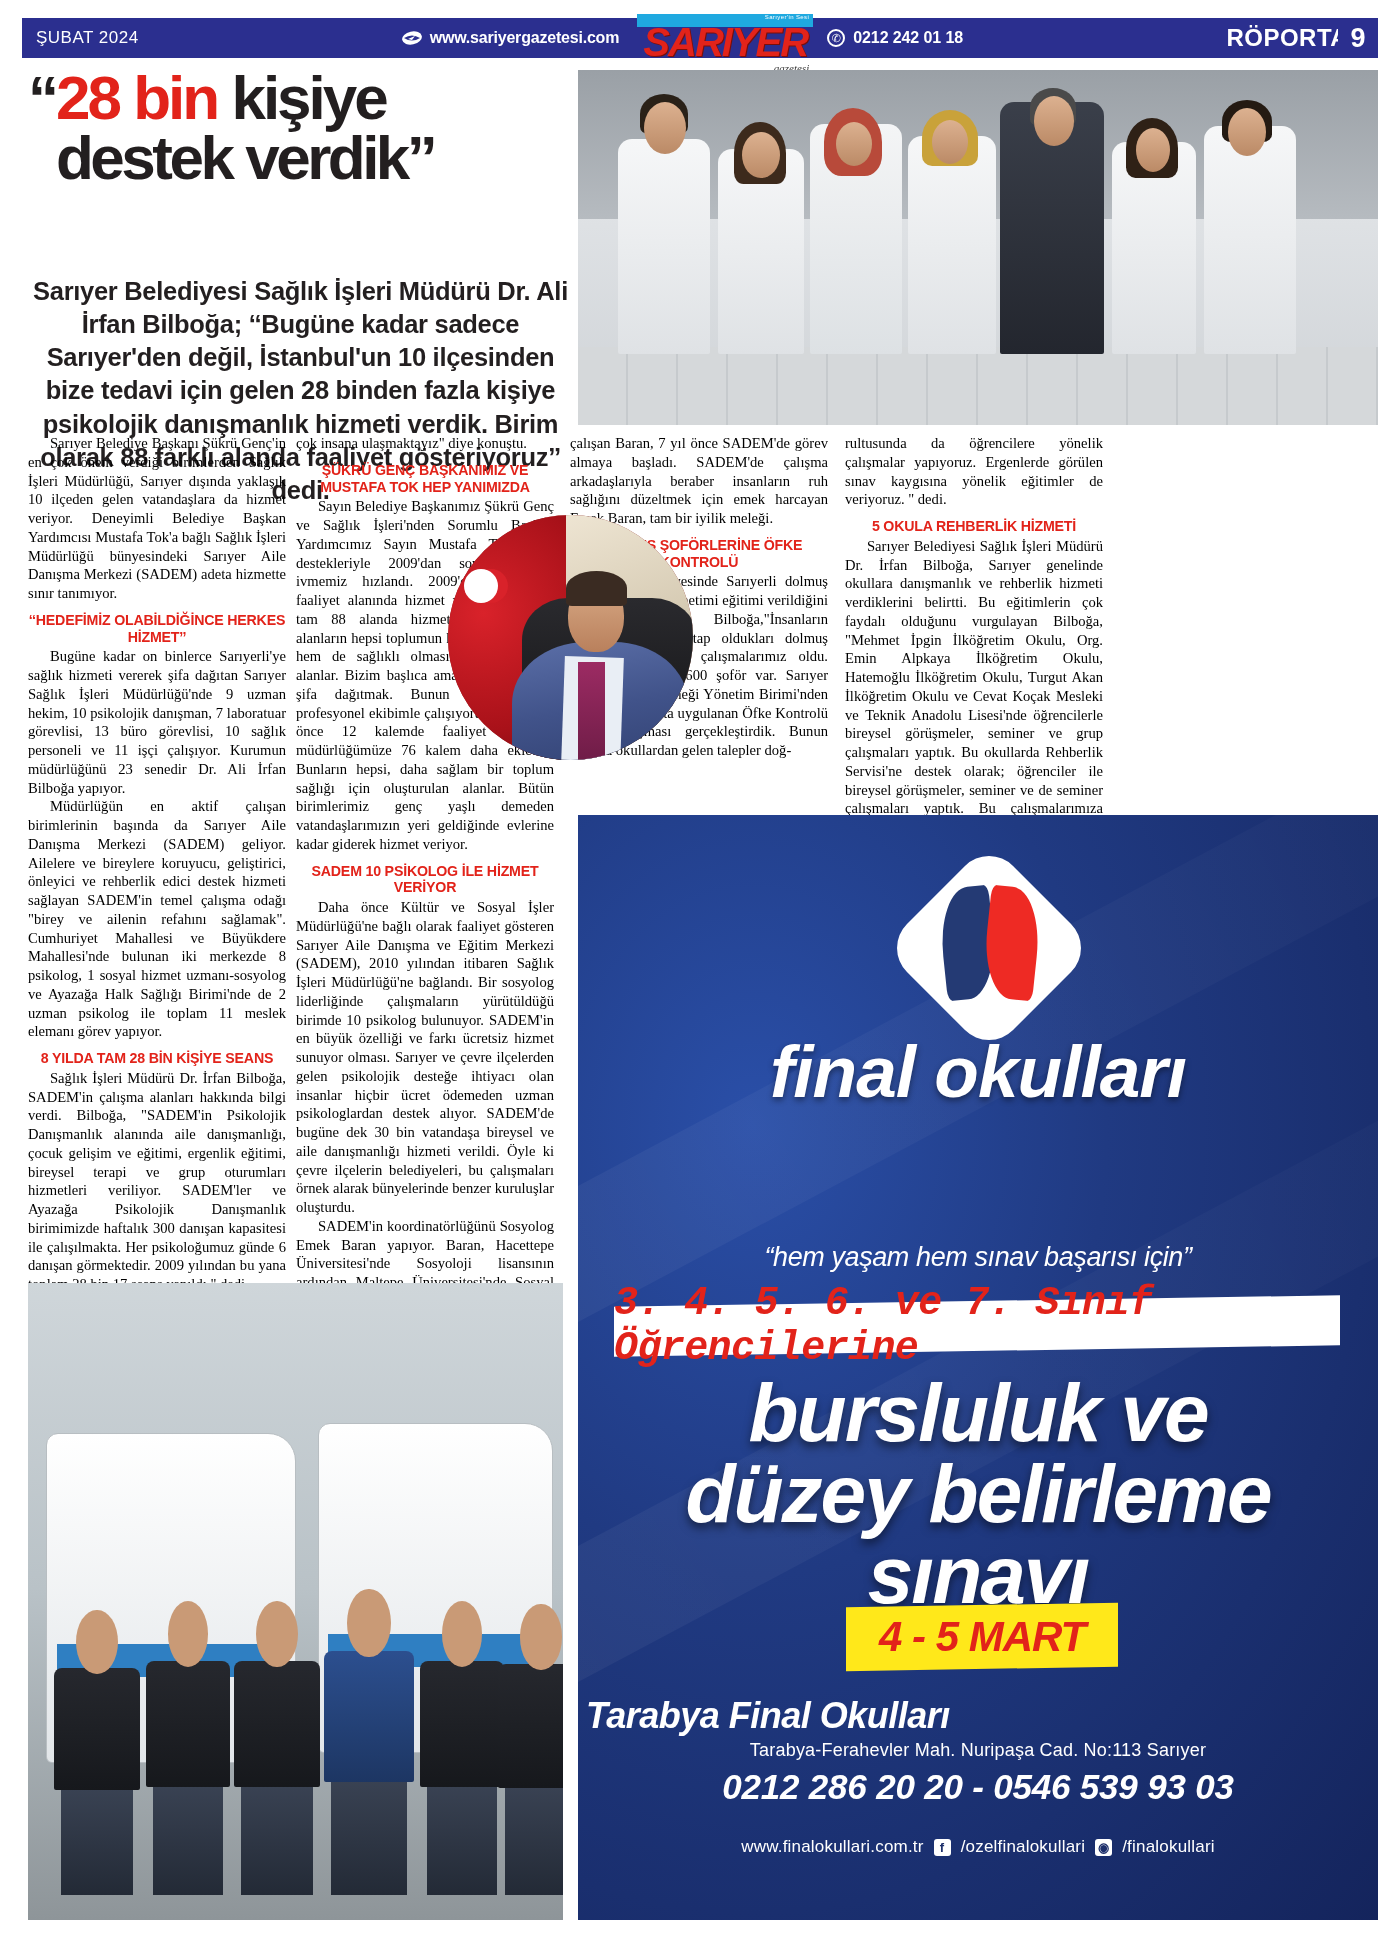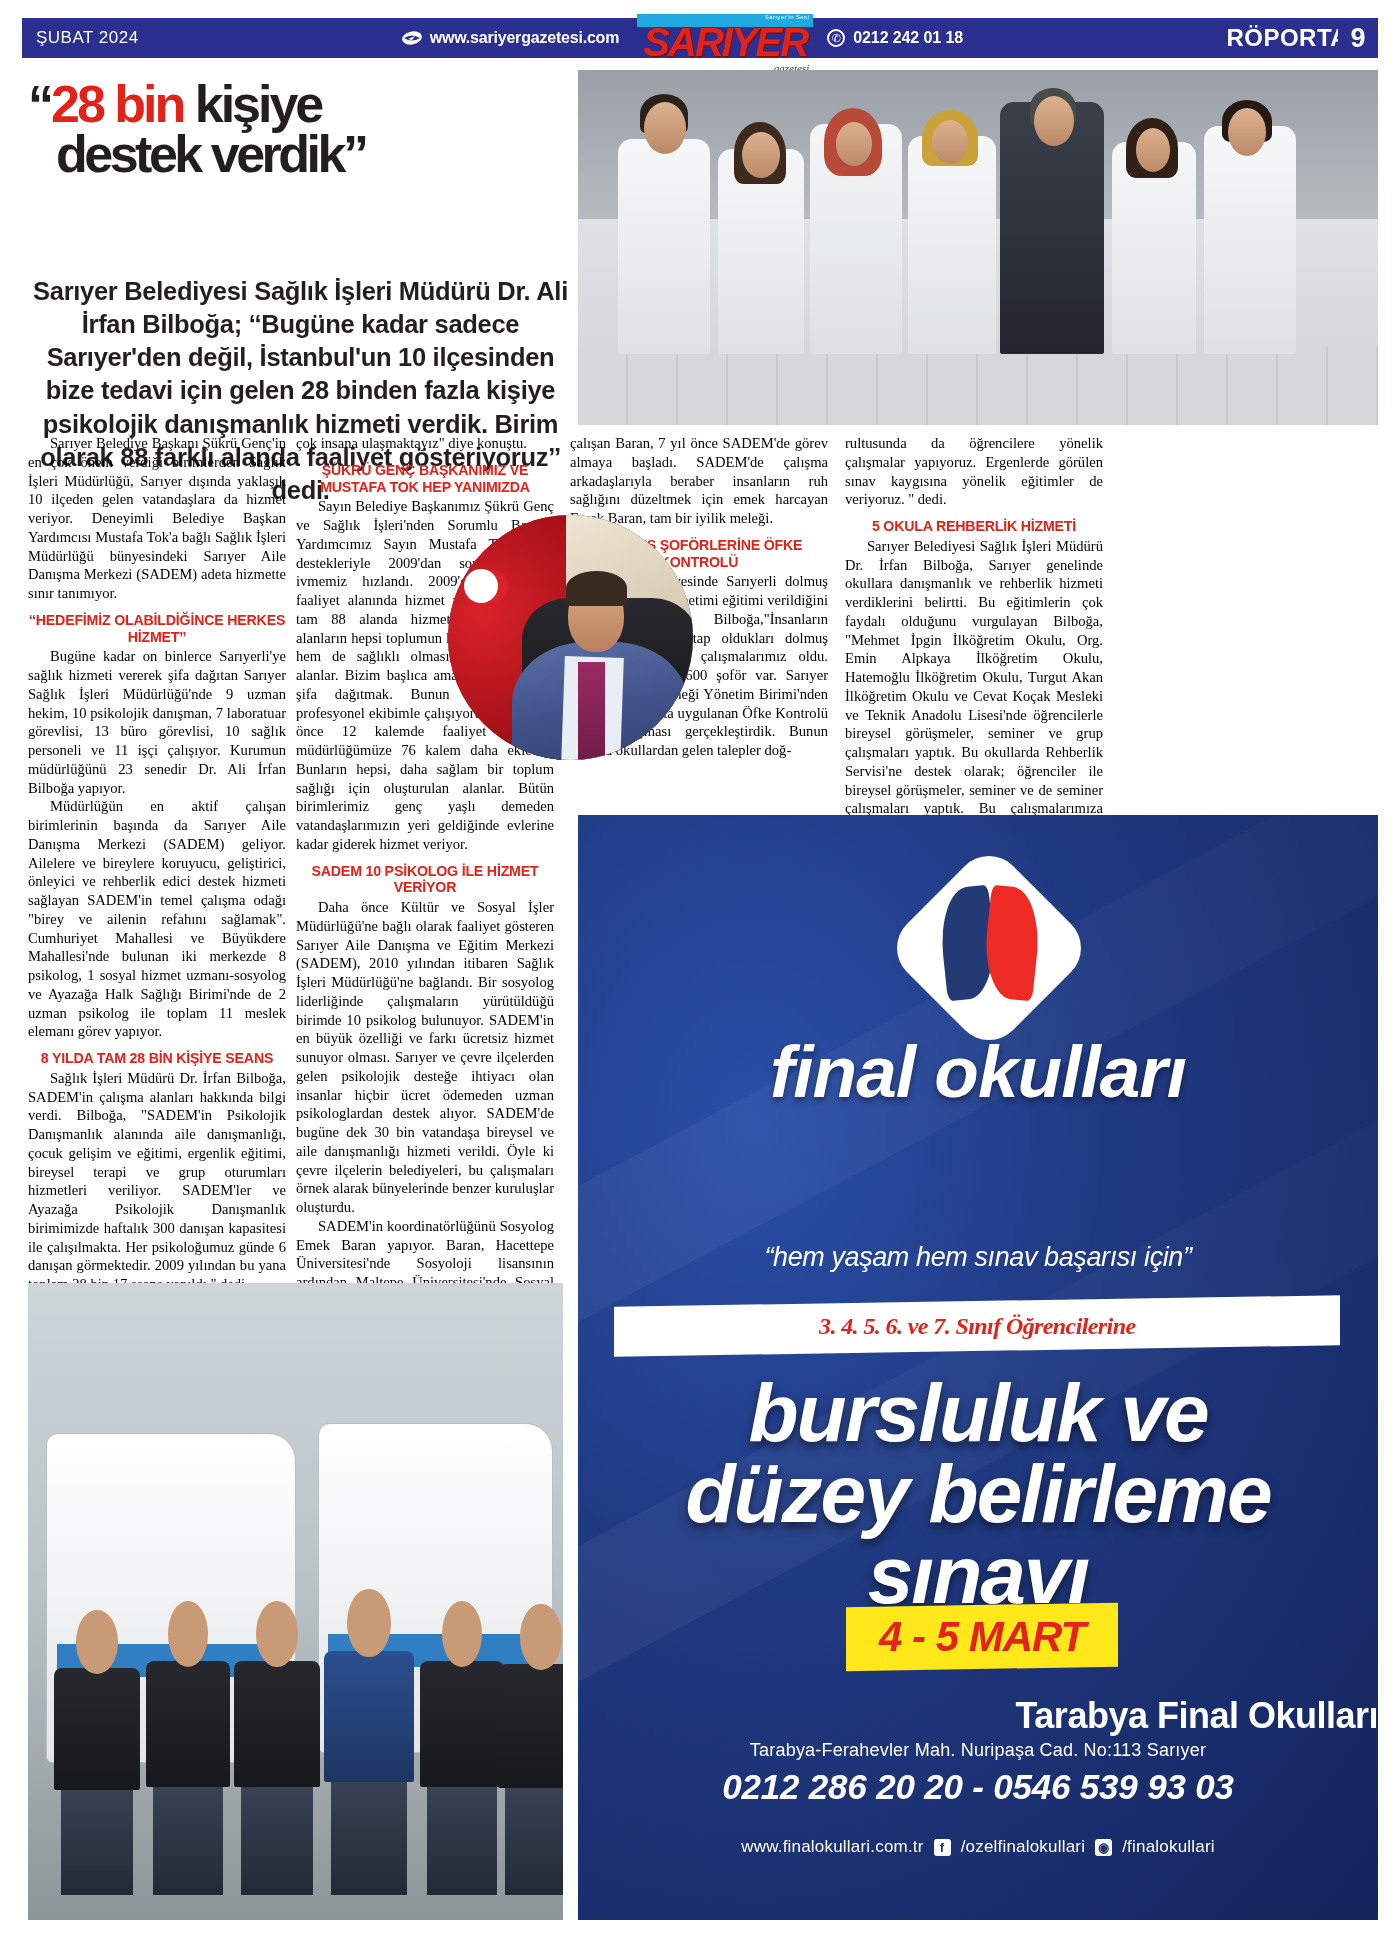--- a/index.html
+++ b/index.html
@@ -87,23 +87,23 @@
     font-size: 27px; font-weight: bold;
     display: flex; align-items: center; justify-content: center;
   }
   .mh-divider {
     position: absolute; right: 46px; top: 20px; width: 3px; height: 36px;
     background: #ffffff;
   }
 
   
   .headline {
-    position: absolute; left: 28px; top: 80px; width: 540px;
+    position: absolute; left: 28px; top: 68px; width: 540px;
     font-family: "Liberation Sans", sans-serif;
-    font-weight: bold; font-size: 52px; line-height: 0.96;
+    font-weight: bold; font-size: 62px; line-height: 0.96;
     color: #231f20; letter-spacing: -3px;
     text-align: left;
   }
   .headline .red { color: #e2231a; }
   .headline .l2 { display:block; letter-spacing:-3.5px;margin-left:28px; }
 
   .deck {
     position: absolute; left: 28px; top: 275px; width: 545px;
     font-family: "Liberation Sans", sans-serif;
     font-weight: bold; font-size: 25.5px; line-height: 1.30;
@@ -248,22 +248,22 @@
     font-style:italic; font-size:27px; color:#ffffff;
     letter-spacing:-.4px;
   }
   .ad-banner {
     position:absolute; left:36px; top:486px; width:726px; height:50px;
     background:#ffffff;
     display:flex; align-items:center; justify-content:center;
     transform: skewY(-.9deg);
   }
   .ad-banner span {
-    font-family:Liberation Serif, serif;
-    font-weight:bold; font-style:italic; font-size:24px;
+    font-family:Liberation Mono, monospace;
+    font-weight:bold; font-style:italic; font-size:40px;
     color:#e2231a; letter-spacing:-.6px;
     transform: skewY(.9deg);
   }
   .ad-big {
     position:absolute; left:0; top:557px; width:800px;
     text-align:center;
     font-family:"Liberation Sans", sans-serif;
     font-weight:bold; font-style:italic;
     font-size:82px; line-height:.99; color:#ffffff;
     letter-spacing:-2px;
@@ -275,23 +275,23 @@
     display:flex; align-items:center; justify-content:center;
     transform: skewY(-1deg);
   }
   .ad-date-box span {
     font-family:"Liberation Sans", sans-serif;
     font-weight:bold; font-style:italic; font-size:42px;
     color:#e2231a; letter-spacing:-1px;
     transform: skewY(1deg);
   }
   .ad-school {
-    position:absolute; left:0; top:880px; width:800px; text-align:right;
-    font-family:"Liberation Sans", sans-serif;
-    font-weight:bold; font-size:36px;
+    position:absolute; left:8px; top:880px; width:800px; text-align:left;
+    font-family:"Liberation Sans", sans-serif;
+    font-weight:bold; font-style:italic; font-size:36px;
     color:#ffffff; letter-spacing:-.5px;
   }
   .ad-addr {
     position:absolute; left:0; top:925px; width:800px; text-align:center;
     font-family:"Liberation Sans", sans-serif;
     font-size:18px; color:#ffffff; letter-spacing:.2px;
   }
   .ad-phones {
     position:absolute; left:0; top:952px; width:800px; text-align:center;
     font-family:"Liberation Sans", sans-serif;

